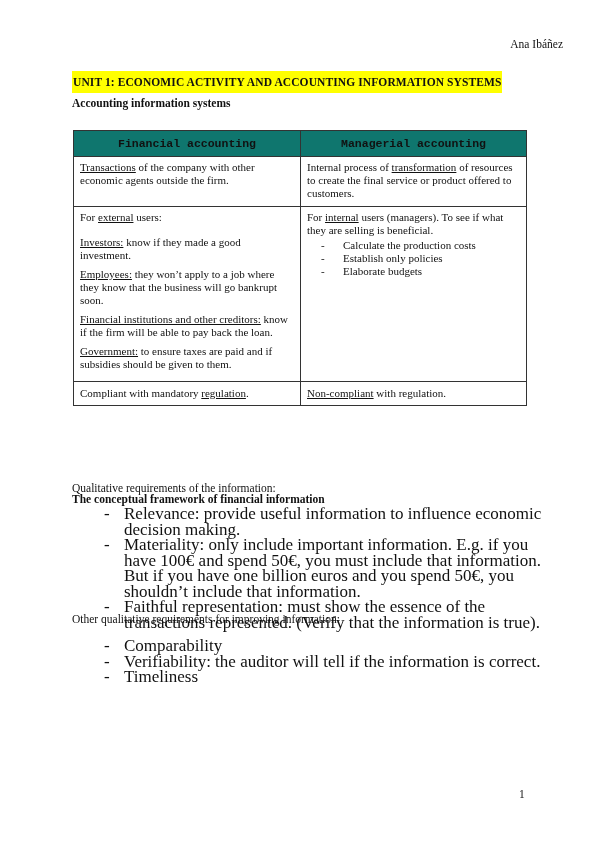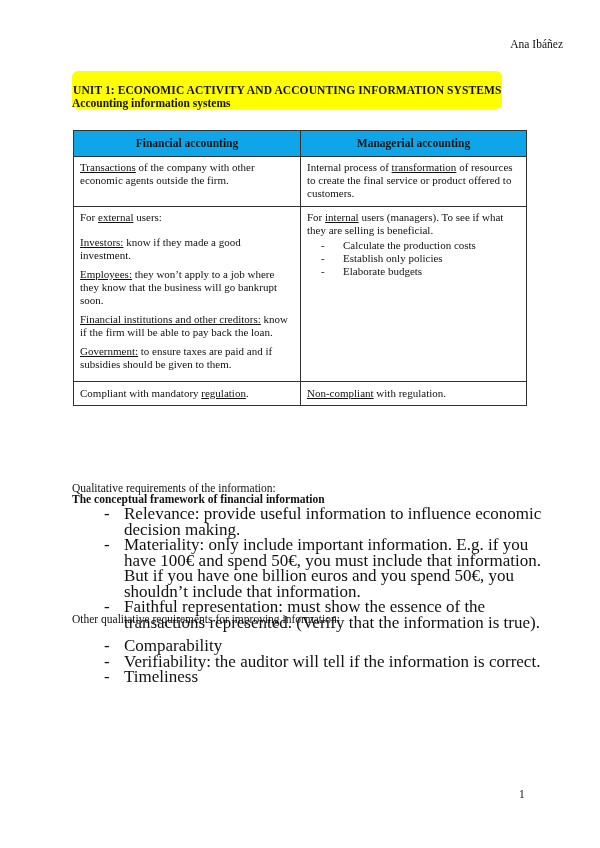--- a/index.html
+++ b/index.html
@@ -1,25 +1,25 @@
 <!DOCTYPE html>
 <html><head>
 <meta charset="utf-8">
 <style>
   html, body { margin:0; padding:0; background:#ffffff; }
   body { width:600px; height:848px; position:relative; overflow:hidden;
          font-family:"Liberation Serif", "DejaVu Serif", serif; color:#111; font-size:11px; }
   .author { position:absolute; top:38px; right:37px; font-size:11.5px;margin-left:8px; }
   .title { position:absolute; top:71px; left:72px; font-weight:bold; font-size:11.5px;
-           background:#ffff00; padding:13px 1px; letter-spacing:0.1px;border-radius:6px; }
+           background:#ffff00; padding:5px 1px; letter-spacing:0.1px; }
   .subhead { position:absolute; left:72px; font-weight:bold; font-size:11.5px; }
   table.acc { position:absolute; top:130px; left:73px; width:454px; border-collapse:collapse;
               font-size:11px; line-height:13px; }
   table.acc td, table.acc th { border:1px solid #333; vertical-align:top; padding:4px 6px; }
-  table.acc th { background:#0ea5e9; font-weight:bold; text-align:center; padding:6px 6px; font-size:11.5px; }
+  table.acc th { background:#0f766e; font-weight:bold; text-align:center; padding:6px 6px; font-size:11.5px;font-family:Liberation Mono, monospace; }
   table.acc td.c1 { width:214px; }
   .u { text-decoration:underline; }
   .cell p { margin:0 0 6px 0; }
   .cell p.last { margin-bottom:6px; }
   ul.dash { list-style:none; margin:2px 0 0 0; padding:0 0 0 14px; }
   ul.dash li { position:relative; padding-left:22px; }
   ul.dash li::before { content:"-"; position:absolute; left:0; }
   .para { position:absolute; left:72px; font-size:11.5px; }
   ul.body-list { position:absolute; left:104px; width:445px; list-style:none; margin:0; padding:0;
                  font-size:17px; line-height:15.5px; }

